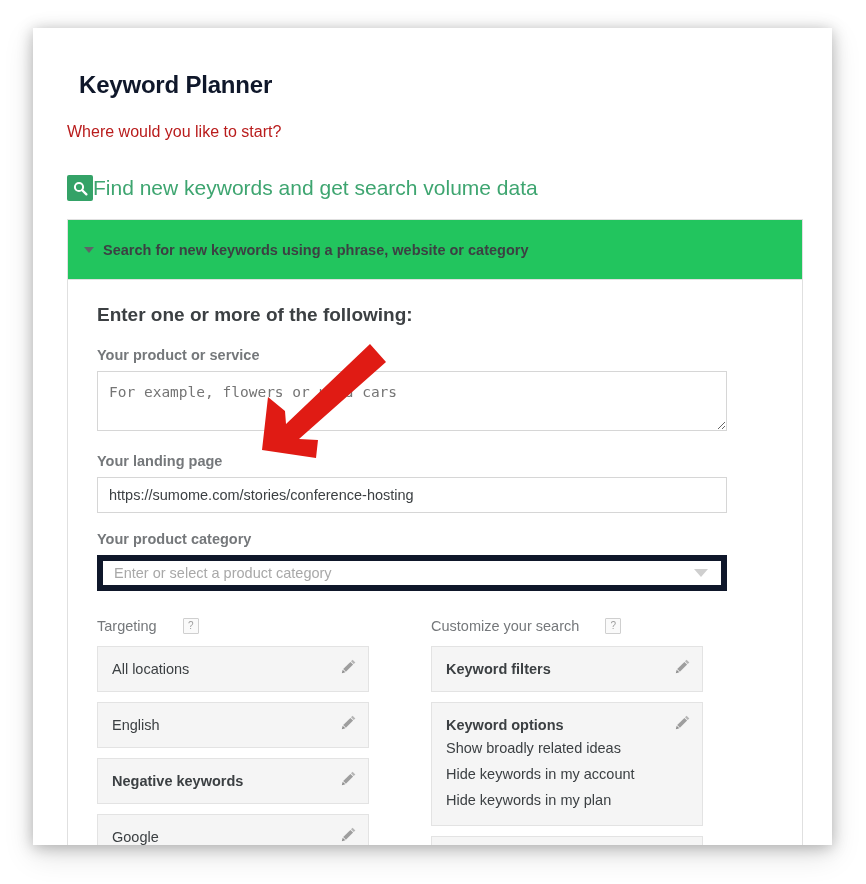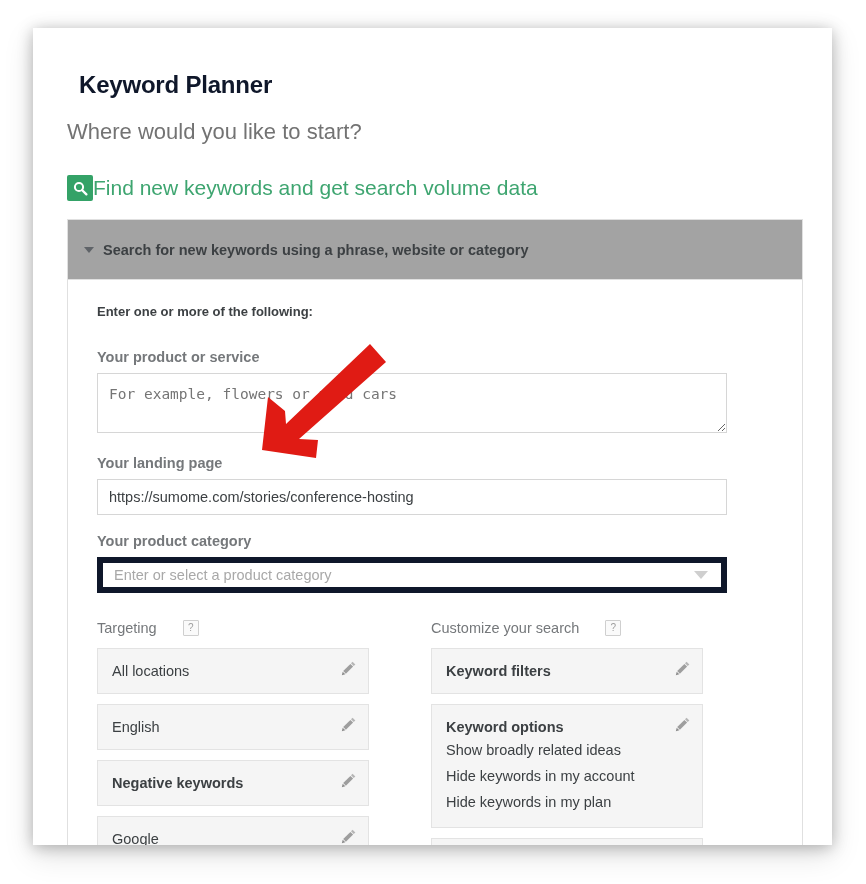--- a/index.html
+++ b/index.html
@@ -44,23 +44,23 @@
   .app-title {
     font-size: 24px;
     font-weight: bold;
     color: #0f172a;
     letter-spacing: -0.2px;
     margin: 12px;
     padding-top: 14px;
     line-height: 30px;
   }
   .app-subtitle {
-    font-size: 22px;
+    font-size: 16px;
     font-weight: normal;
-    color: #737373;
+    color: #b91c1c;
     margin: 0;
     padding-top: 6px;
     line-height: 28px;
   }
 
   
   .green-head {
     display: flex;
     align-items: center;
     margin-top: 27px;
@@ -87,21 +87,21 @@
   
   .panel {
     margin-top: 16px;
     border: 1px solid #e0e0e0;
     border-bottom: none;
     background: #ffffff;
     width: 736px;
     box-sizing: border-box;
   }
   .panel-head {
-    background: #a3a3a3;
+    background: #22c55e;
     border-bottom: 1px solid #e0e0e0;
     height: 60px;
     display: flex;
     align-items: center;
     padding-left: 16px;
     box-sizing: border-box;
   }
   .caret {
     width: 0; height: 0;
     border-left: 5px solid transparent;
@@ -116,24 +116,24 @@
     color: #3c4043;
   }
 
   .panel-body {
     padding: 24px 28px 0 29px;
     box-sizing: border-box;
   }
 
   
   .form-legend {
-    font-size: 13px;
+    font-size: 19px;
     font-weight: bold;
     color: #3c4043;
-    margin-bottom: 30px;
+    margin-bottom: 21px;
   }
   .field-label {
     font-size: 14.5px;
     color: #75787b;
     margin-bottom: 8px;
     font-weight: bold;
   }
   .field-label.spaced { margin-top: 18px; }
 
   .txtarea {

